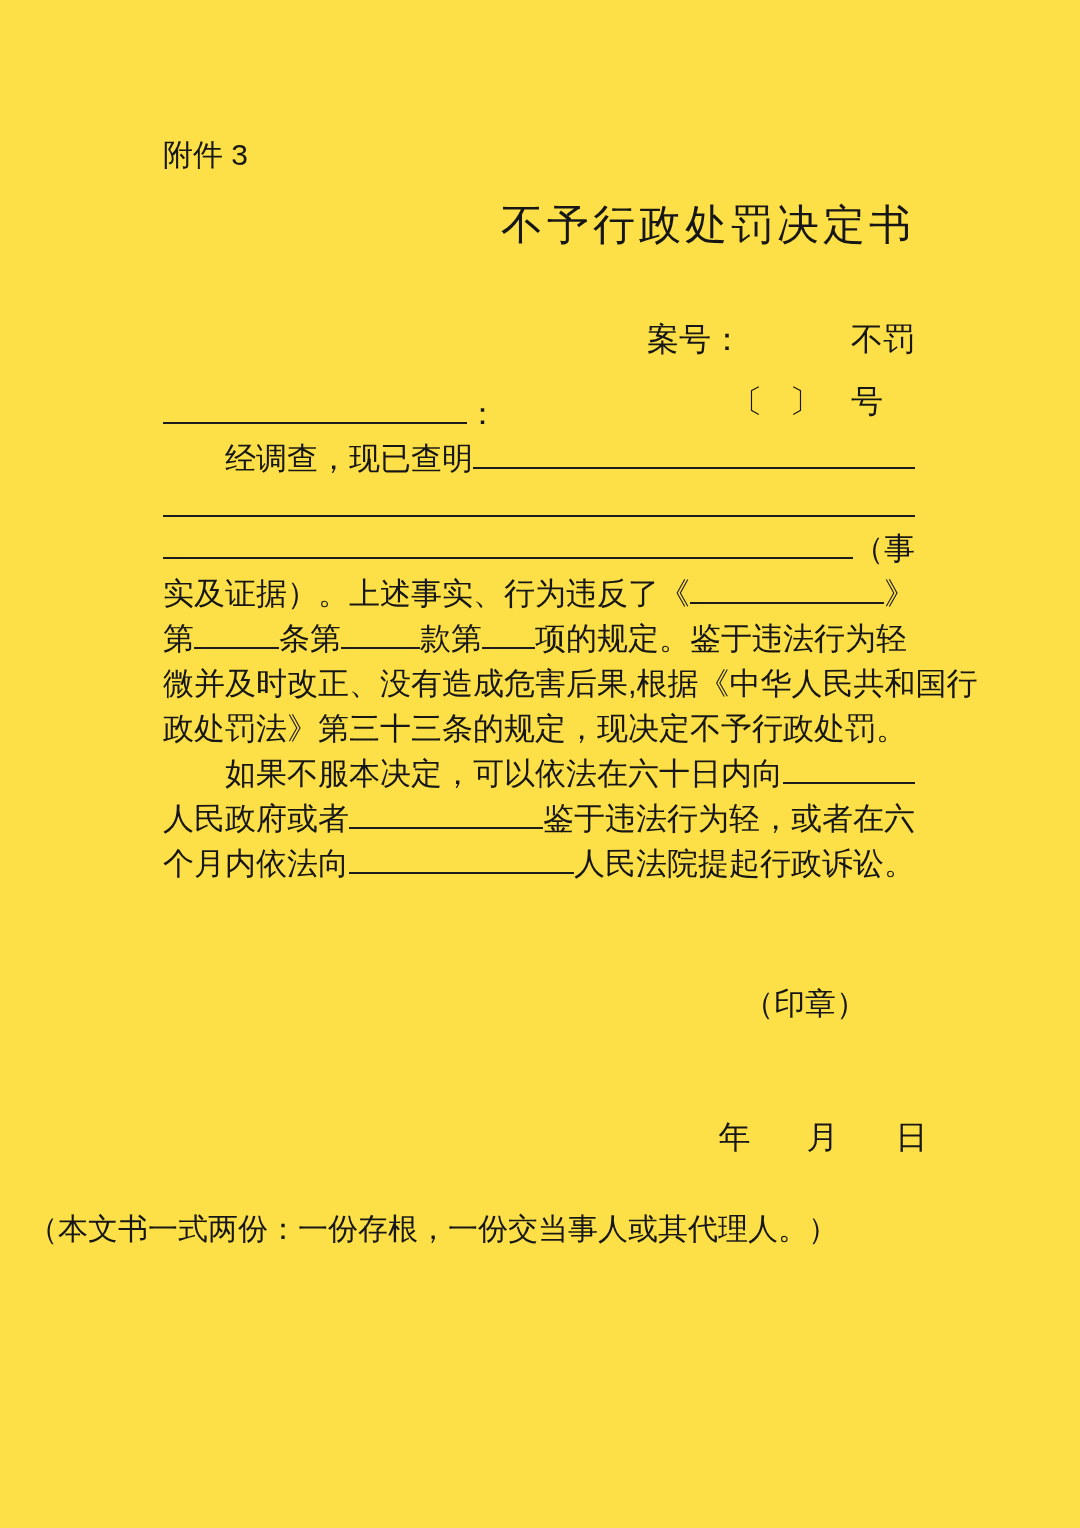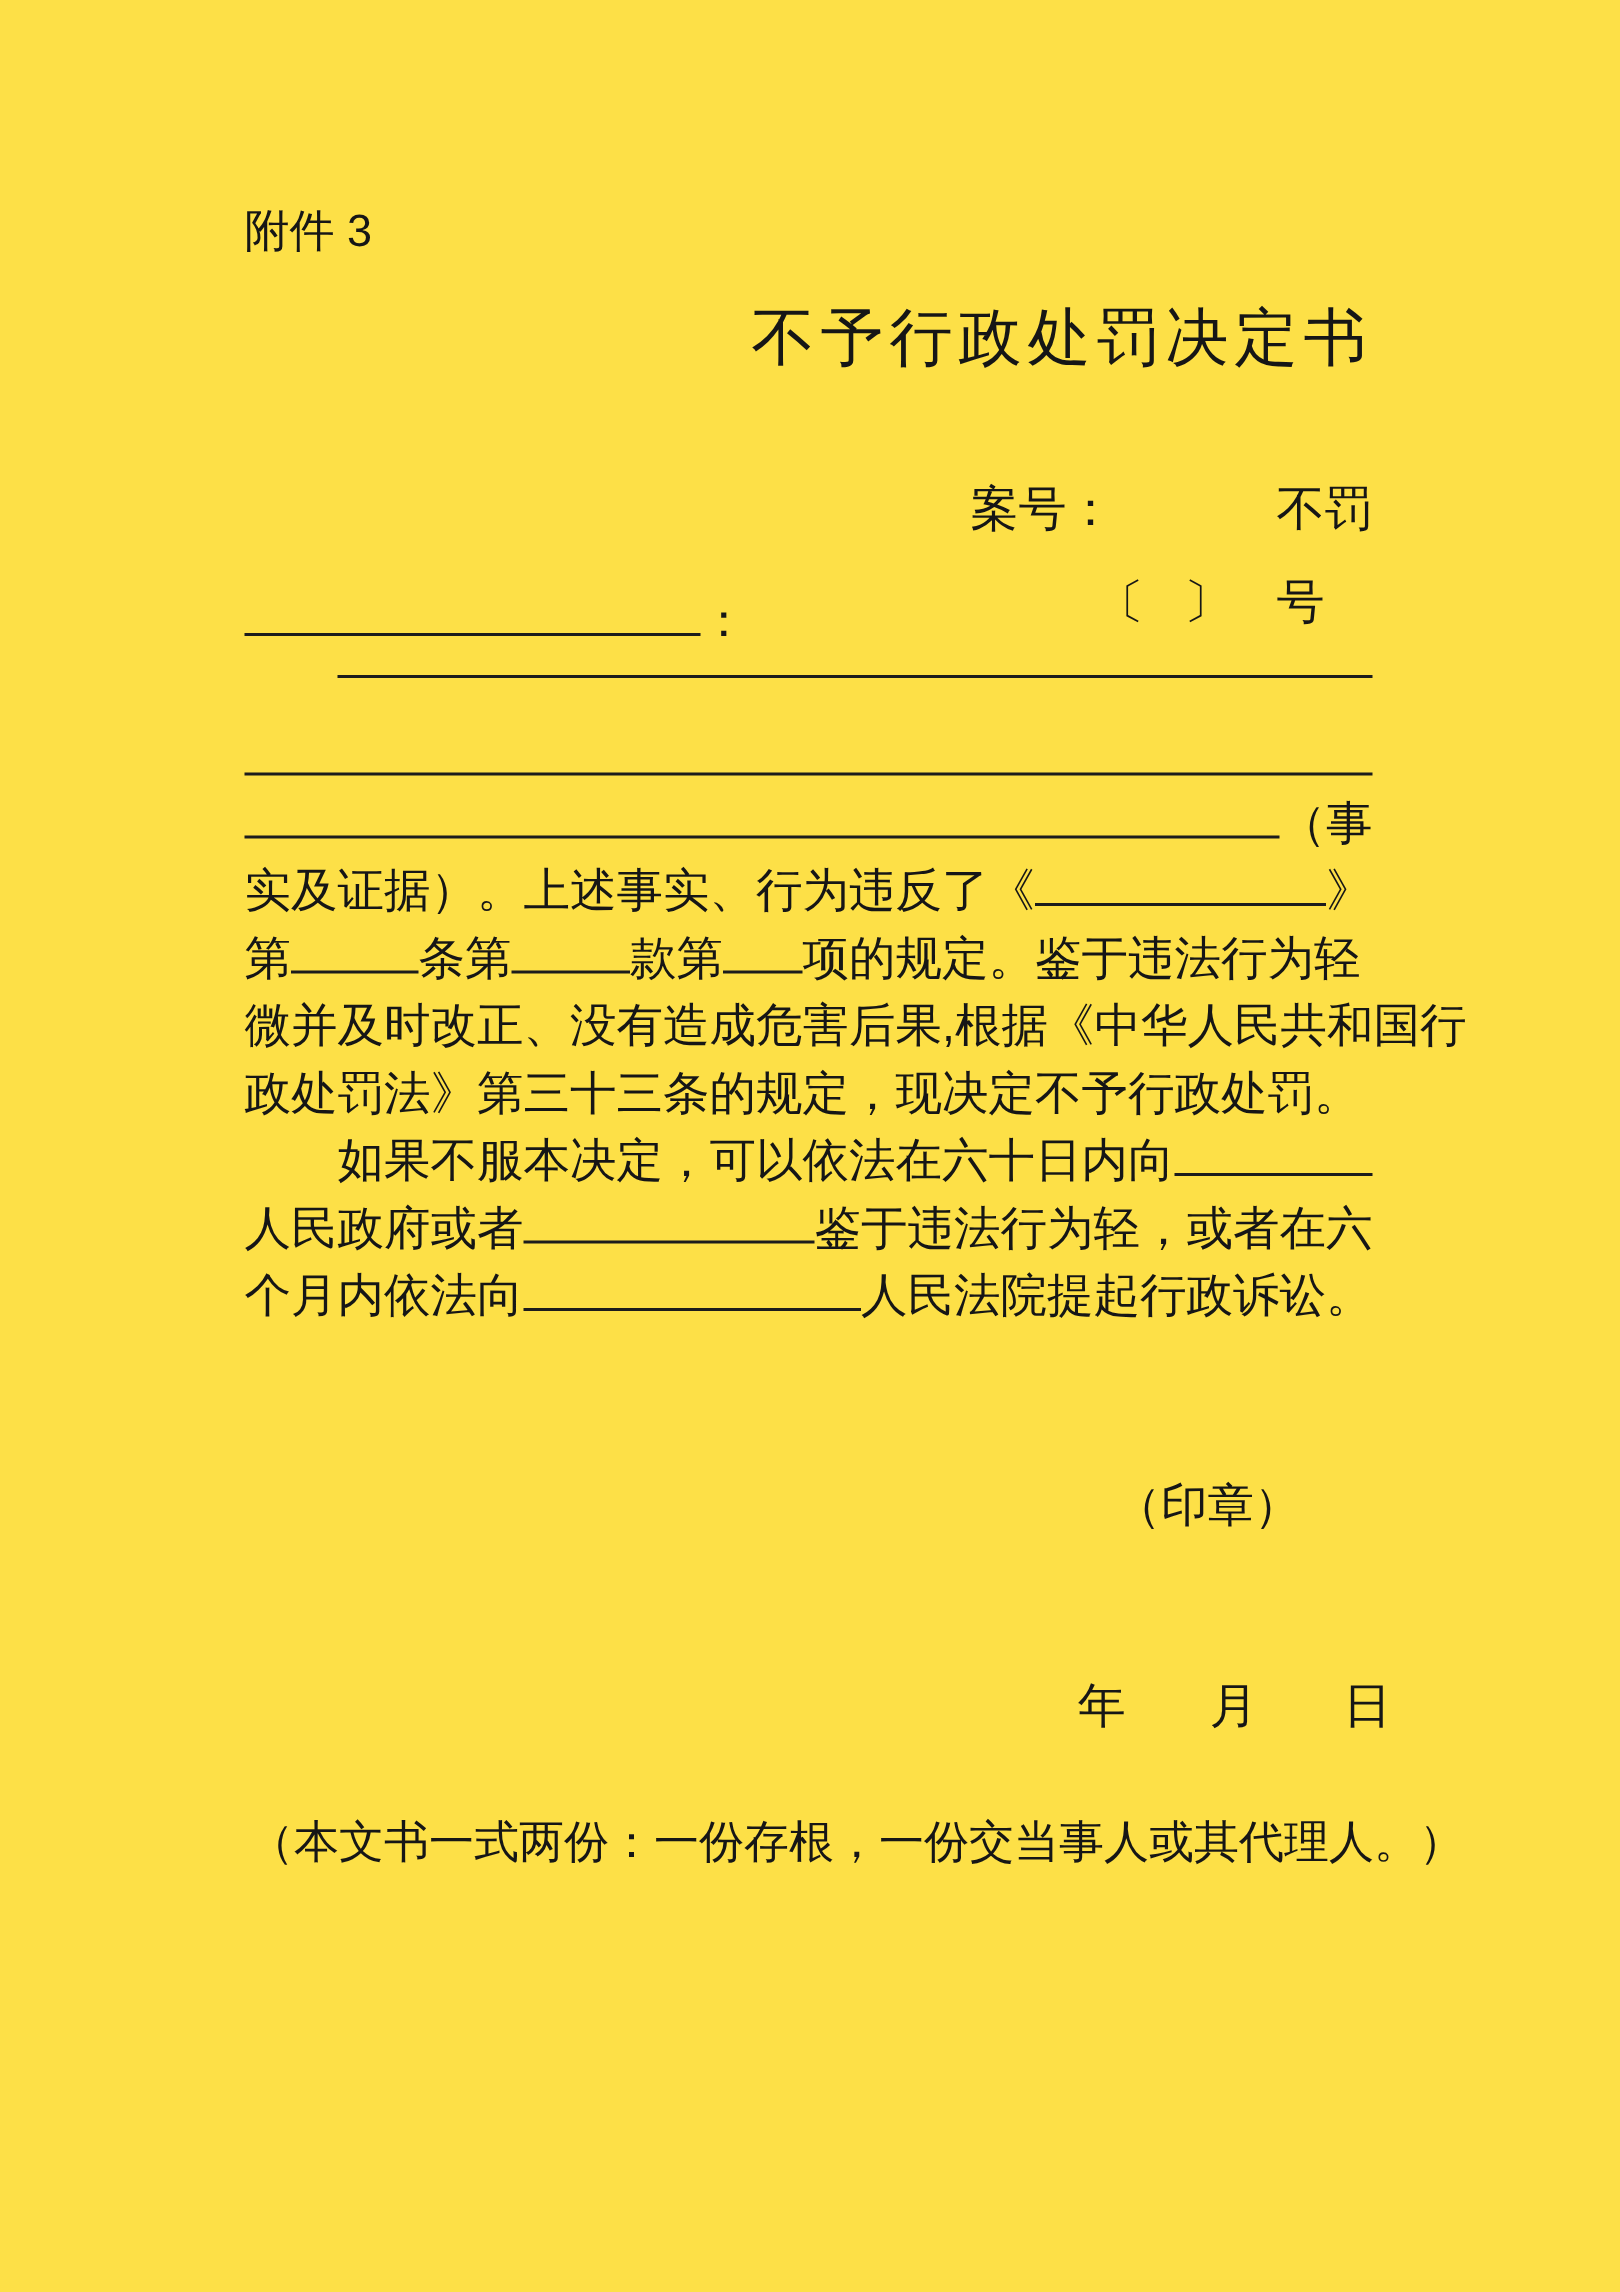--- a/index.html
+++ b/index.html
@@ -73,21 +73,21 @@
   .date-line{
     left:683px;top:1070px;
     font-size:32px;line-height:45px;
     white-space:pre;
   }
   .date-month{margin-left:56px;}
   .date-day{margin-left:57px;}
   .footer-note{
     left:0;top:1206px;width:976px;
     padding-left:28px;box-sizing:border-box;
-    text-align:right;
+    text-align:left;
     font-size:30px;line-height:45px;
   }
 </style>
 </head>
 <body>
 
 <div class="page">
 
   <div class="abs attachment">附件 3</div>
 
@@ -101,21 +101,21 @@
     <span>〔</span><span class="bracket-close">〕</span><span class="case-suffix">号</span>
   </div>
 
   <div class="abs body-block">
 
     <div class="line">
       <span class="blank w304"></span><span class="txt">：</span>
     </div>
 
     <div class="line">
-      <span class="indent"></span><span class="blank fill"></span>
+      <span class="indent"></span><span class="txt">经调查，现已查明</span><span class="blank fill"></span>
     </div>
 
     <div class="line rule-only">
       <span class="blank fill"></span>
     </div>
 
     <div class="line">
       <span class="blank fill"></span><span class="txt">（事</span>
     </div>
 

